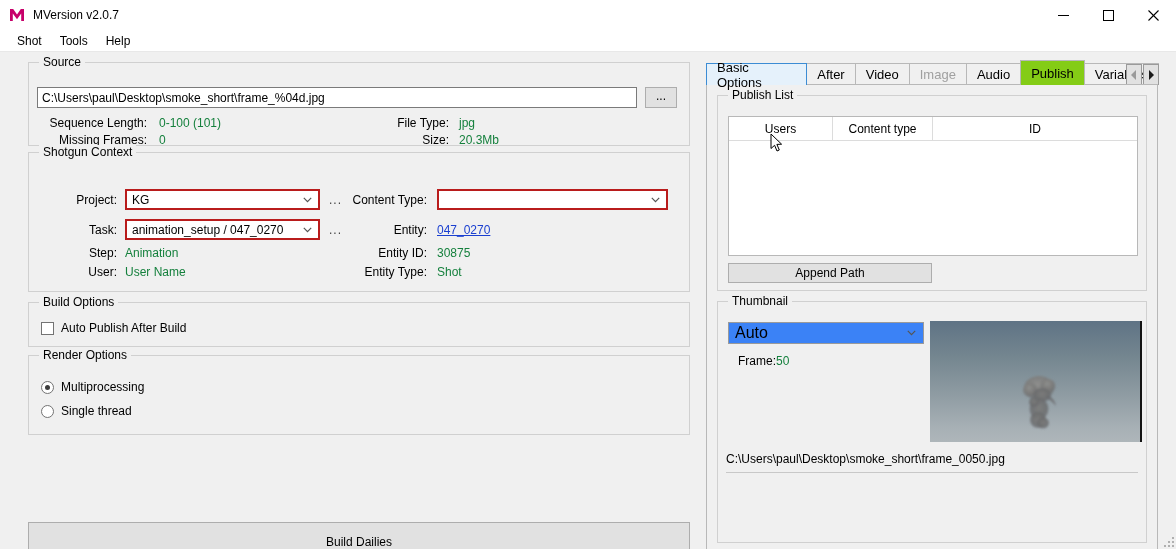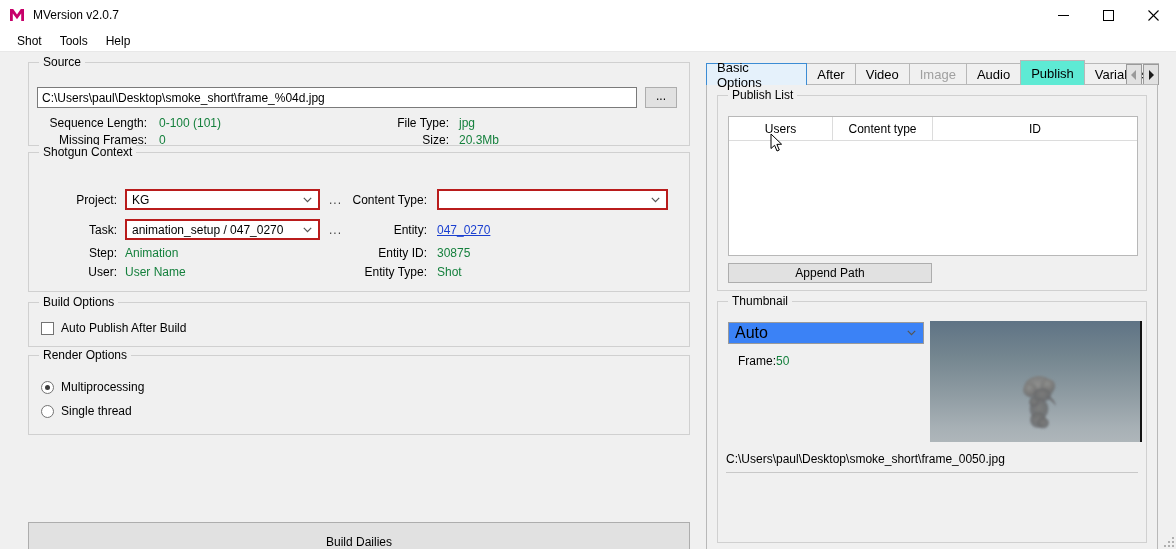--- a/index.html
+++ b/index.html
@@ -212,21 +212,21 @@
     color: #000;
     position: relative;
   }
   .tab.hover {
     background: #e5f1fb;
     border-color: #3c8cd4;
     z-index: 3;
   }
   .tab.active {
     height: 25px;
-    background: #5eead4;
+    background: #84cc16;
     border-color: #b8b8b8;
     z-index: 4;
     font-weight: normal;
   }
   .tab.disabled { color: #a0a0a0; }
 
   .tab-scroll {
     position: absolute;
     right: -1px; bottom: 0;
     display: flex;

